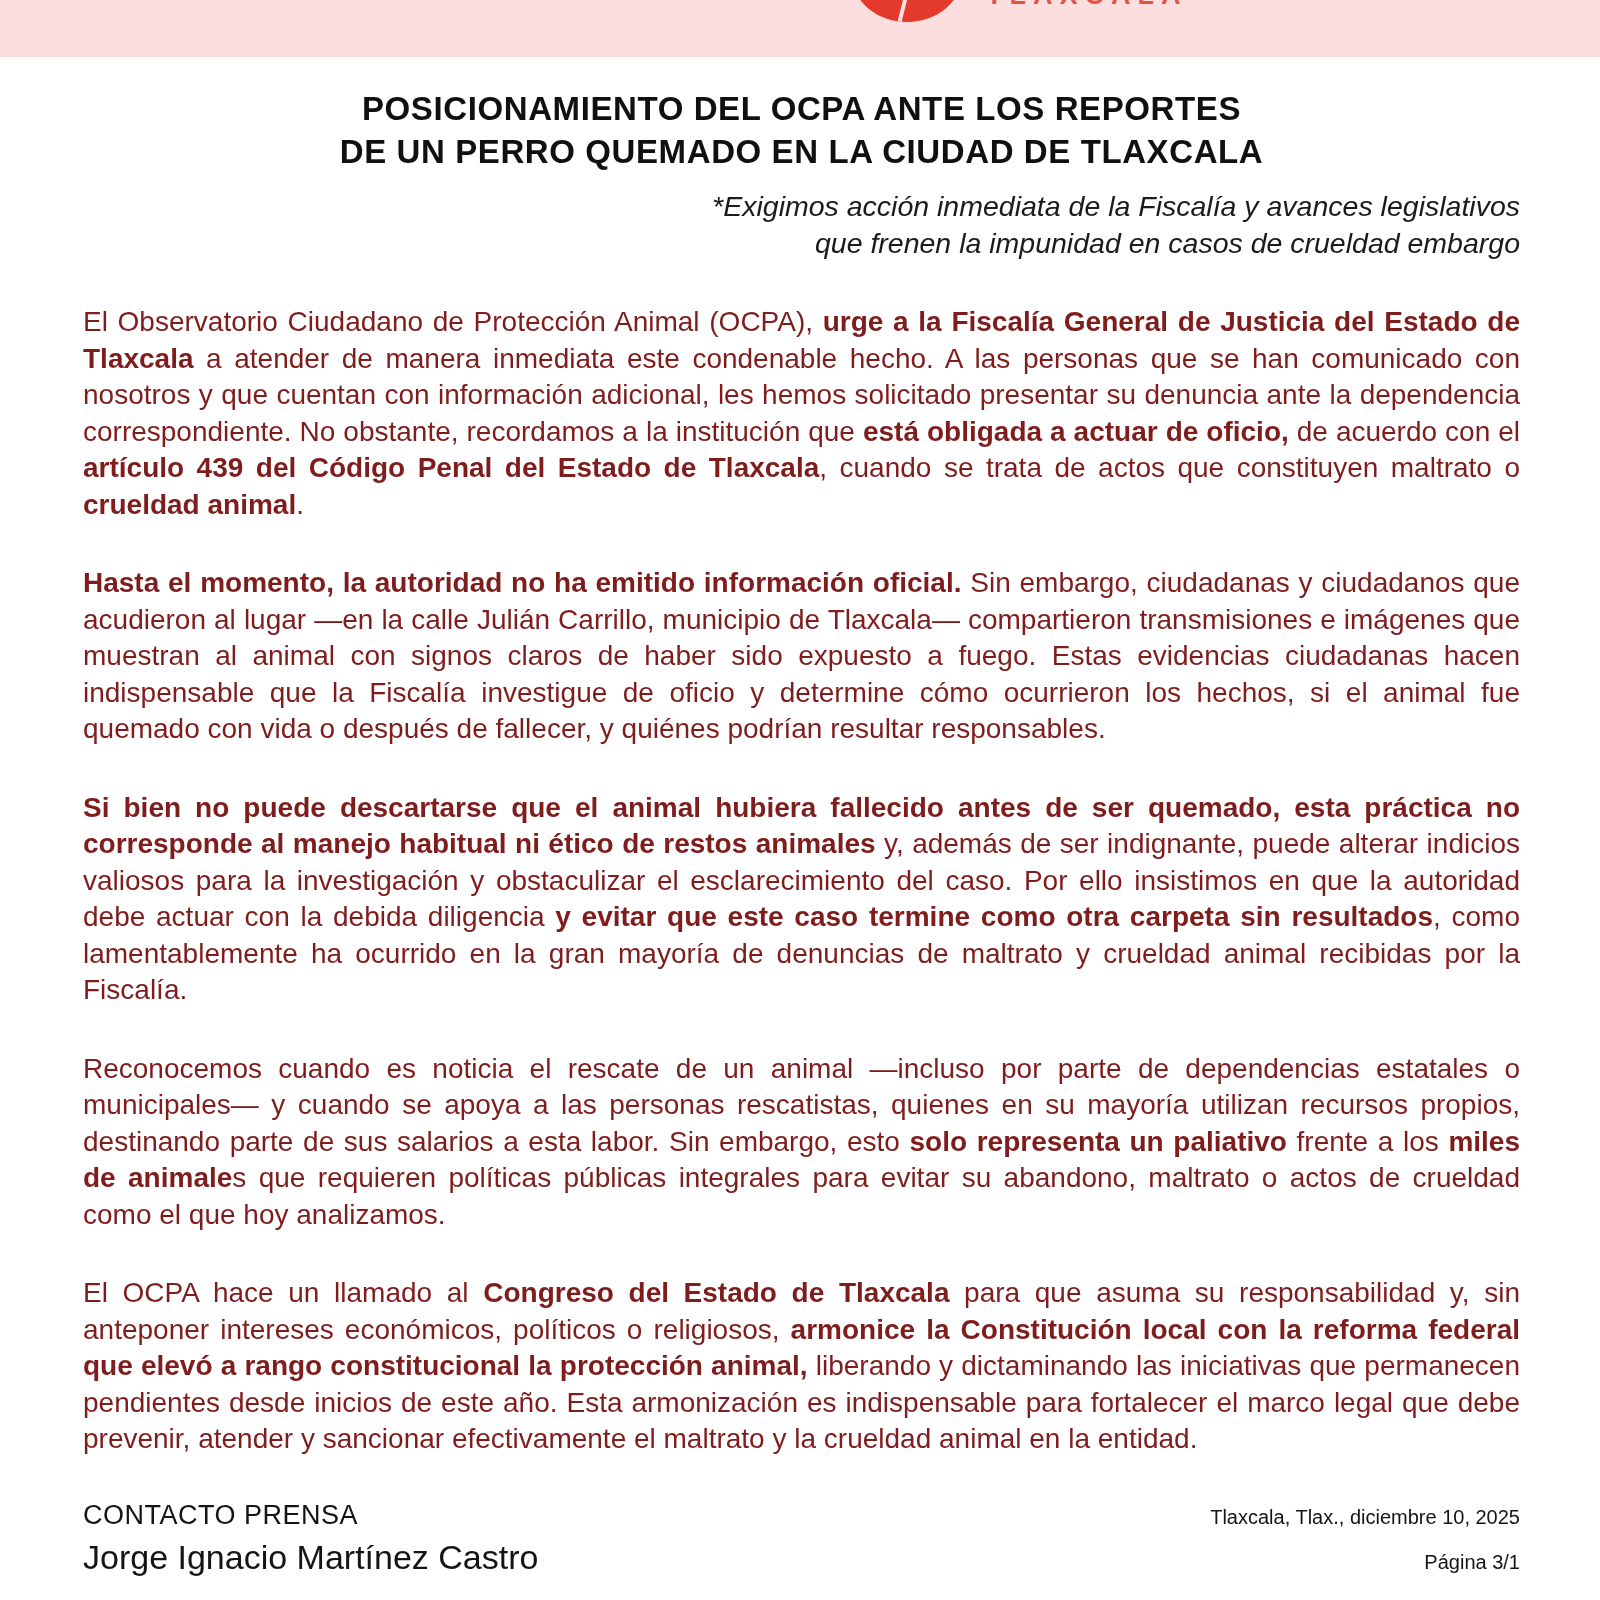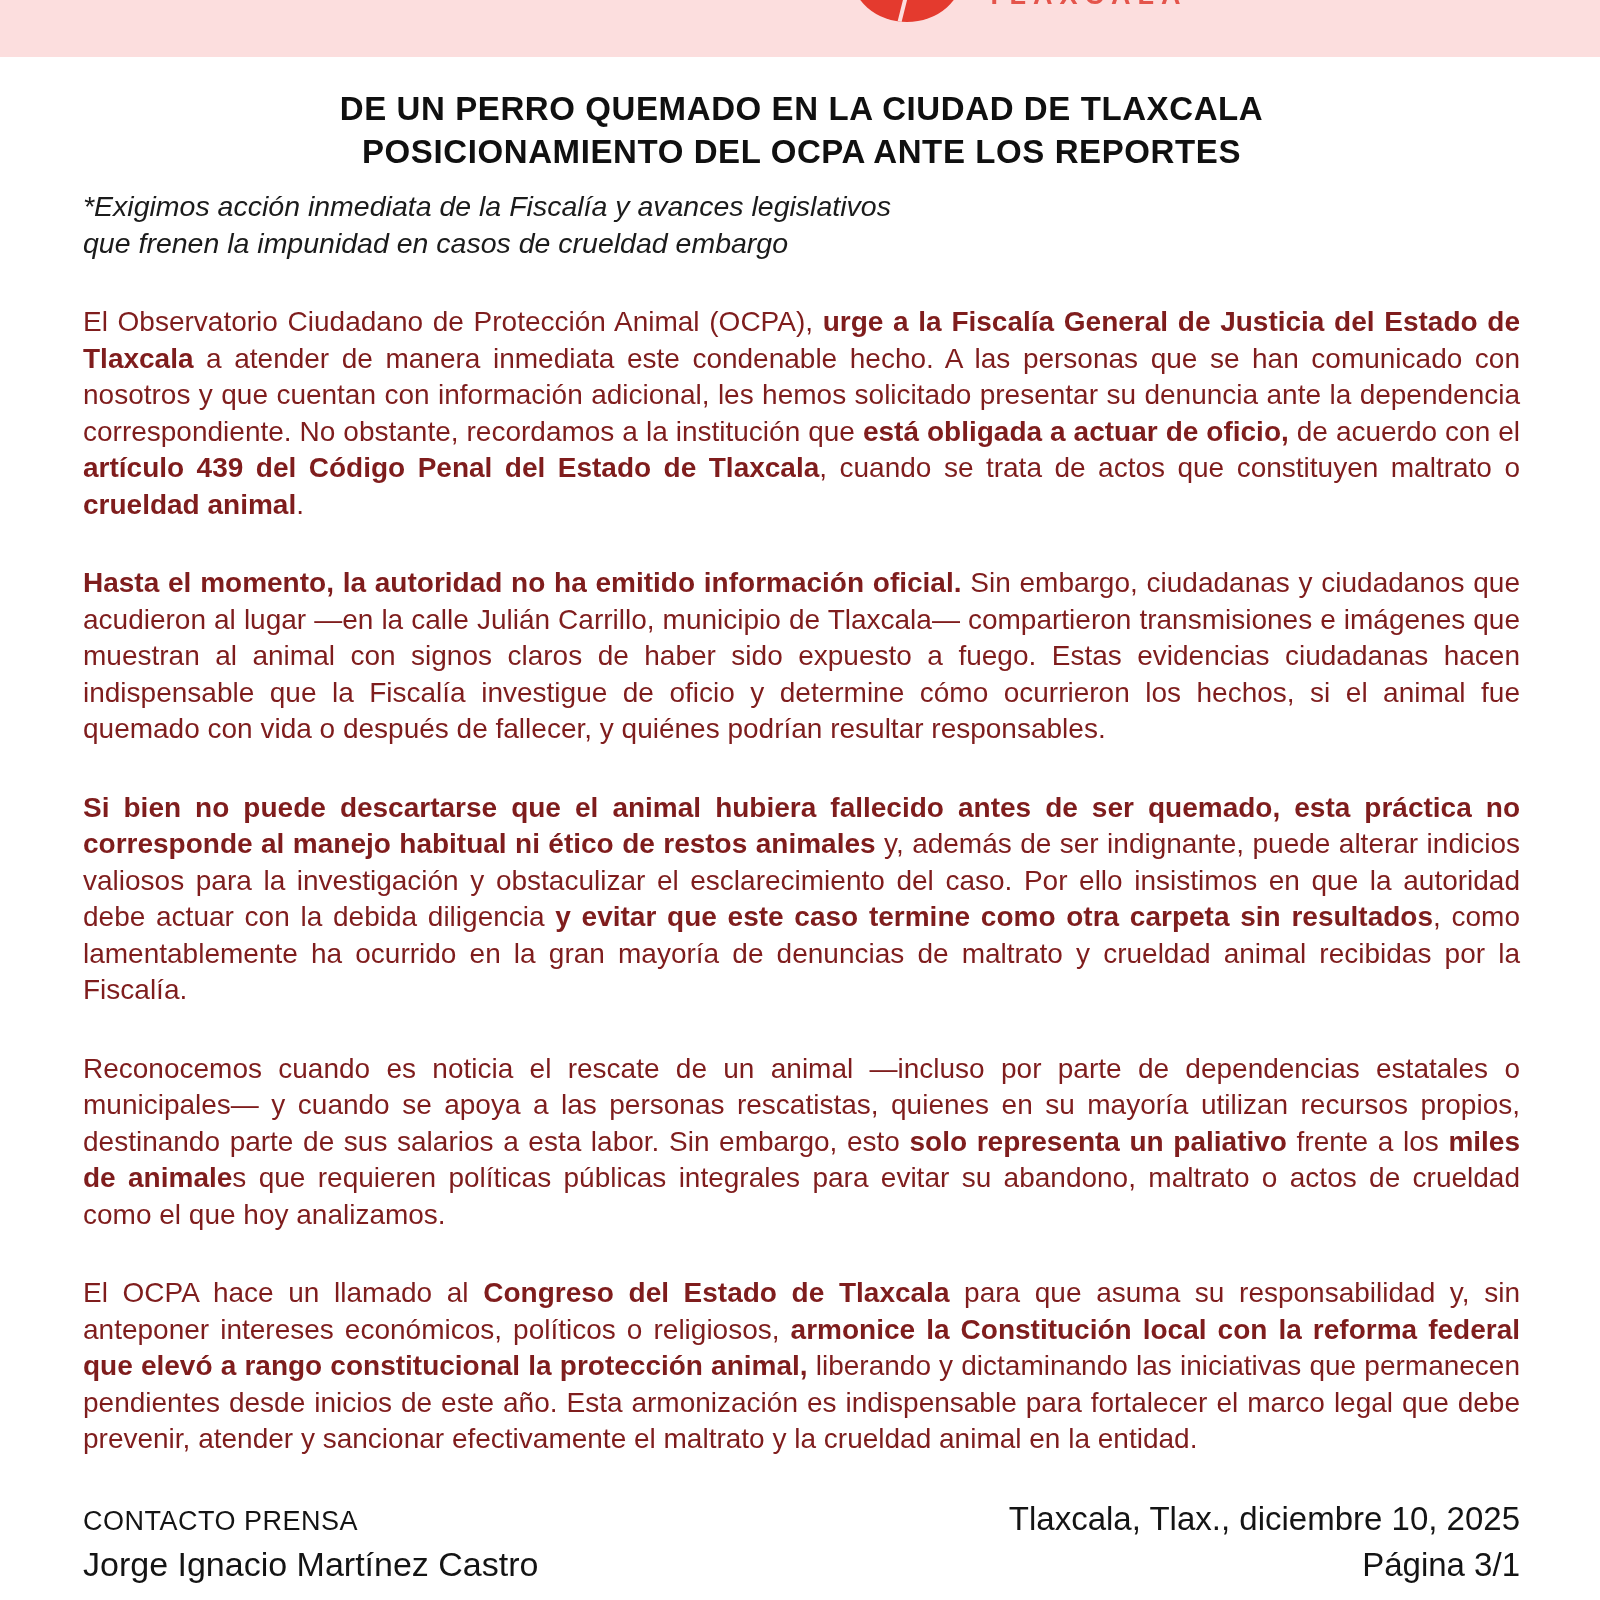--- a/index.html
+++ b/index.html
@@ -41,21 +41,21 @@
   
   .content { padding: 0 80px 0 83px; }
 
   .title-block { margin-top: 30px; text-align: center; }
   .title-line {
     font-size: 33px; font-weight: bold;
     line-height: 43px; letter-spacing: 0.6px;
     color: #101010;
   }
 
-  .subtitle-block { margin-top: 15px; text-align: left; }
+  .subtitle-block { margin-top: 15px; text-align: right; }
   .subtitle-line {
     font-style: italic;
     font-size: 28.5px; line-height: 37px;
     color: #1b1b1b;
   }
 
   .body-text { margin-top: 42px; }
   .para {
     font-size: 28px; line-height: 36.5px;
     text-align: justify; text-align-last: left;
@@ -65,38 +65,38 @@
   .para .b { font-weight: bold; }
 
   
   .footer { margin-top: 28px; }
   .footer-row {
     display: flex; justify-content: space-between; align-items: baseline;
   }
   .footer-row + .footer-row { margin-top: 7px; }
   .contact-label { font-size: 27px; font-weight: normal; letter-spacing: 0.5px; }
   .contact-name { font-size: 34px; }
-  .dateline, .page-label { font-size: 33px; }
+  .dateline, .page-label { font-size: 20px; }
 </style>
 </head>
 <body>
 
 <header class="band">
   <div class="logo-wrap">
     <div class="logo-circle"></div>
     <div class="logo-notch"></div>
   </div>
   <div class="brand">TLAXCALA</div>
 </header>
 
 <main class="content">
 
   <div class="title-block">
+    <div class="title-line">POSICIONAMIENTO DEL OCPA ANTE LOS REPORTES</div>
     <div class="title-line">DE UN PERRO QUEMADO EN LA CIUDAD DE TLAXCALA</div>
-    <div class="title-line">POSICIONAMIENTO DEL OCPA ANTE LOS REPORTES</div>
   </div>
 
   <div class="subtitle-block">
     <div class="subtitle-line">*Exigimos acción inmediata de la Fiscalía y avances legislativos</div>
     <div class="subtitle-line">que frenen la impunidad en casos de crueldad embargo</div>
   </div>
 
   <div class="body-text">
     <p class="para"><span>El Observatorio Ciudadano de Protección Animal (OCPA), </span><span class="b">urge a la Fiscalía General de Justicia del Estado de Tlaxcala</span><span> a atender de manera inmediata este condenable hecho. A las personas que se han comunicado con nosotros y que cuentan con información adicional, les hemos solicitado presentar su denuncia ante la dependencia correspondiente. No obstante, recordamos a la institución que </span><span class="b">está obligada a actuar de oficio,</span><span> de acuerdo con el </span><span class="b">artículo 439 del Código Penal del Estado de Tlaxcala</span><span>, cuando se trata de actos que constituyen maltrato o </span><span class="b">crueldad animal</span><span>.</span></p>
     <p class="para"><span class="b">Hasta el momento, la autoridad no ha emitido información oficial.</span><span> Sin embargo, ciudadanas y ciudadanos que acudieron al lugar —en la calle Julián Carrillo, municipio de Tlaxcala— compartieron transmisiones e imágenes que muestran al animal con signos claros de haber sido expuesto a fuego. Estas evidencias ciudadanas hacen indispensable que la Fiscalía investigue de oficio y determine cómo ocurrieron los hechos, si el animal fue quemado con vida o después de fallecer, y quiénes podrían resultar responsables.</span></p>

